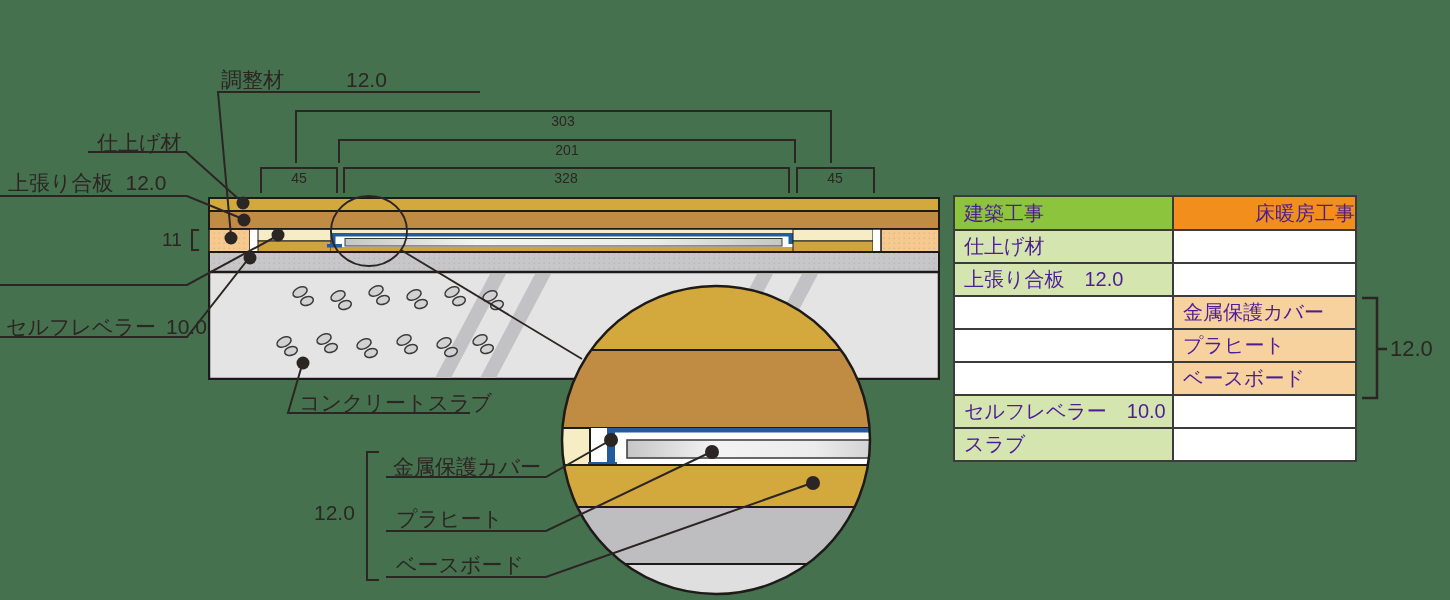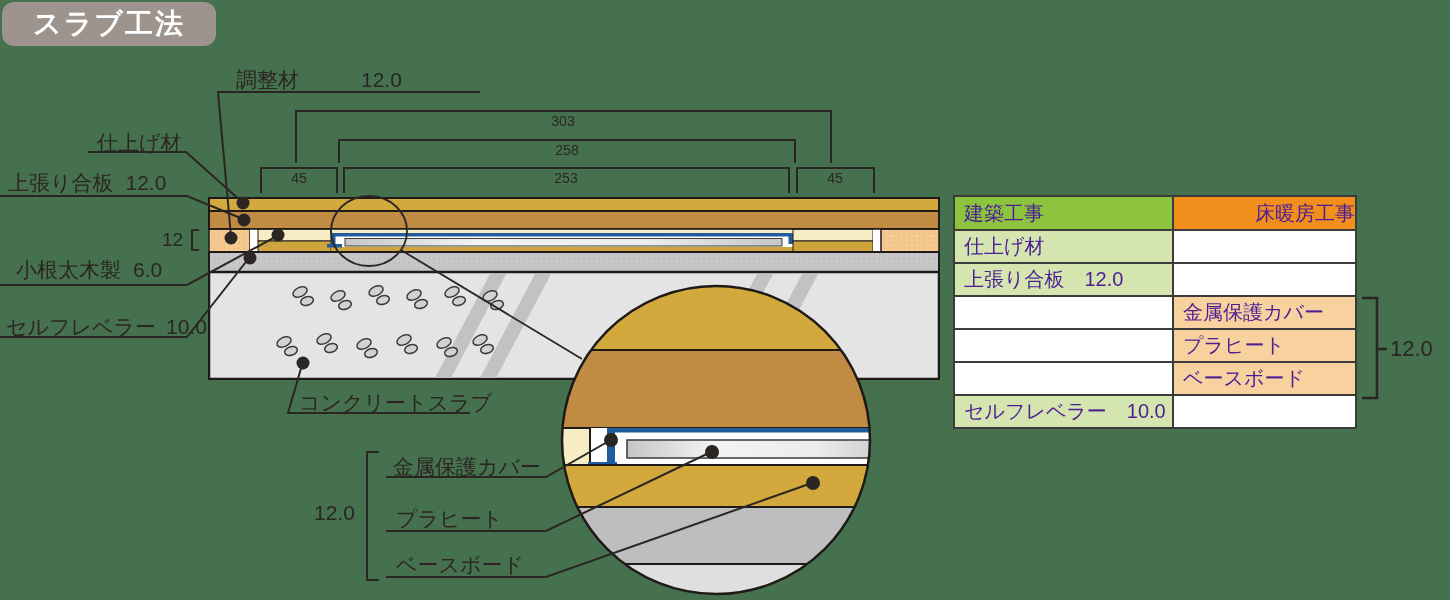--- a/index.html
+++ b/index.html
@@ -30,23 +30,20 @@
   .bg-orange{background:#F8D29E;}
   .bg-white{background:#FFFFFF;}
   .cellflex{display:flex;align-items:center;gap:20px;height:100%;}
   .tbl-bracket-val{position:absolute;left:1390px;top:336px;z-index:6;font-size:22px;font-weight:500;}
 </style>
 </head>
 <body>
 
 <div class="stage">
 
-  <div class="badge">
-    <span>スラブ工法</span>
-  </div>
 
   <svg class="sectionsvg" width="732" height="183" viewBox="0 0 732 183">
     <defs>
       <linearGradient id="panelGrad" x1="0" y1="0" x2="1" y2="0">
         <stop offset="0" stop-color="#C6C6C6"></stop>
           <stop offset="0.3" stop-color="#F3F3F3"></stop>
         <stop offset="0.7" stop-color="#ECECEC"></stop>
           <stop offset="1" stop-color="#C6C6C6"></stop>
       </linearGradient>
       <pattern id="spk" width="5" height="5" patternUnits="userSpaceOnUse">
@@ -202,55 +199,50 @@
       <circle cx="231" cy="238" r="6.5"></circle>
       <circle cx="278" cy="235" r="6.5"></circle>
       <circle cx="250" cy="258" r="6.5"></circle>
       <circle cx="303" cy="363" r="6.5"></circle>
       <circle cx="611" cy="440" r="7"></circle>
       <circle cx="712" cy="452" r="7"></circle>
       <circle cx="813" cy="483" r="7"></circle>
     </g>
   </svg>
 
-  <div class="lbl" style="left:236px;top:66px;gap:24px;">
+  <div class="lbl" style="left:221px;top:66px;gap:24px;">
     <span>調整材</span>
       <span class="gap"></span>
     <span>12.0</span>
       <span class="gap"></span>
   </div>
   <div class="lbl" style="left:97px;top:129px;">
     <span>仕上げ材</span>
   </div>
   <div class="lbl" style="left:8px;top:169px;">
     <span>上張り合板</span>
       <span class="gap" style="width:12px;"></span>
     <span>12.0</span>
   </div>
   <div class="lbl" style="left:162px;top:229px;font-size:19px;">
-    <span>12</span>
-  </div>
-  <div class="lbl" style="left:16px;top:256px;">
-    <span>小根太木製</span>
-      <span class="gap" style="width:12px;"></span>
-    <span>6.0</span>
+    <span>11</span>
   </div>
   <div class="lbl" style="left:6px;top:313px;">
     <span>セルフレベラー</span>
       <span class="gap" style="width:10px;"></span>
     <span>10.0</span>
   </div>
   <div class="lbl" style="left:299px;top:389px;font-family:Liberation Mono, monospace;">
     <span>コンクリートスラブ</span>
   </div>
 
   <span class="dim" style="left:563px;top:113px;">303</span>
-  <span class="dim" style="left:567px;top:142px;">258</span>
+  <span class="dim" style="left:567px;top:142px;">201</span>
   <span class="dim" style="left:299px;top:170px;">45</span>
-  <span class="dim" style="left:566px;top:170px;">253</span>
+  <span class="dim" style="left:566px;top:170px;">328</span>
   <span class="dim" style="left:835px;top:170px;">45</span>
 
   <div class="lbl" style="left:314px;top:501px;">
     <span>12.0</span>
   </div>
   <div class="lbl" style="left:393px;top:453px;">
     <span>金属保護カバー</span>
   </div>
   <div class="lbl" style="left:396px;top:505px;">
     <span>プラヒート</span>
@@ -309,17 +301,26 @@
     </tr>
     <tr>
       <td class="c1 bg-green">
             <div class="cellflex">
               <span>セルフレベラー</span>
               <span>10.0</span>
             </div>
           </td>
       <td class="c2 bg-white"></td>
     </tr>
+    <tr>
+      <td class="c1 bg-green">
+            <div class="cellflex">
+              <span>スラブ</span>
+              <span></span>
+            </div>
+          </td>
+      <td class="c2 bg-white"></td>
+    </tr>
   </tbody>
     </table>
   <span class="tbl-bracket-val">12.0</span>
 
 </div>
 
 </body></html>

